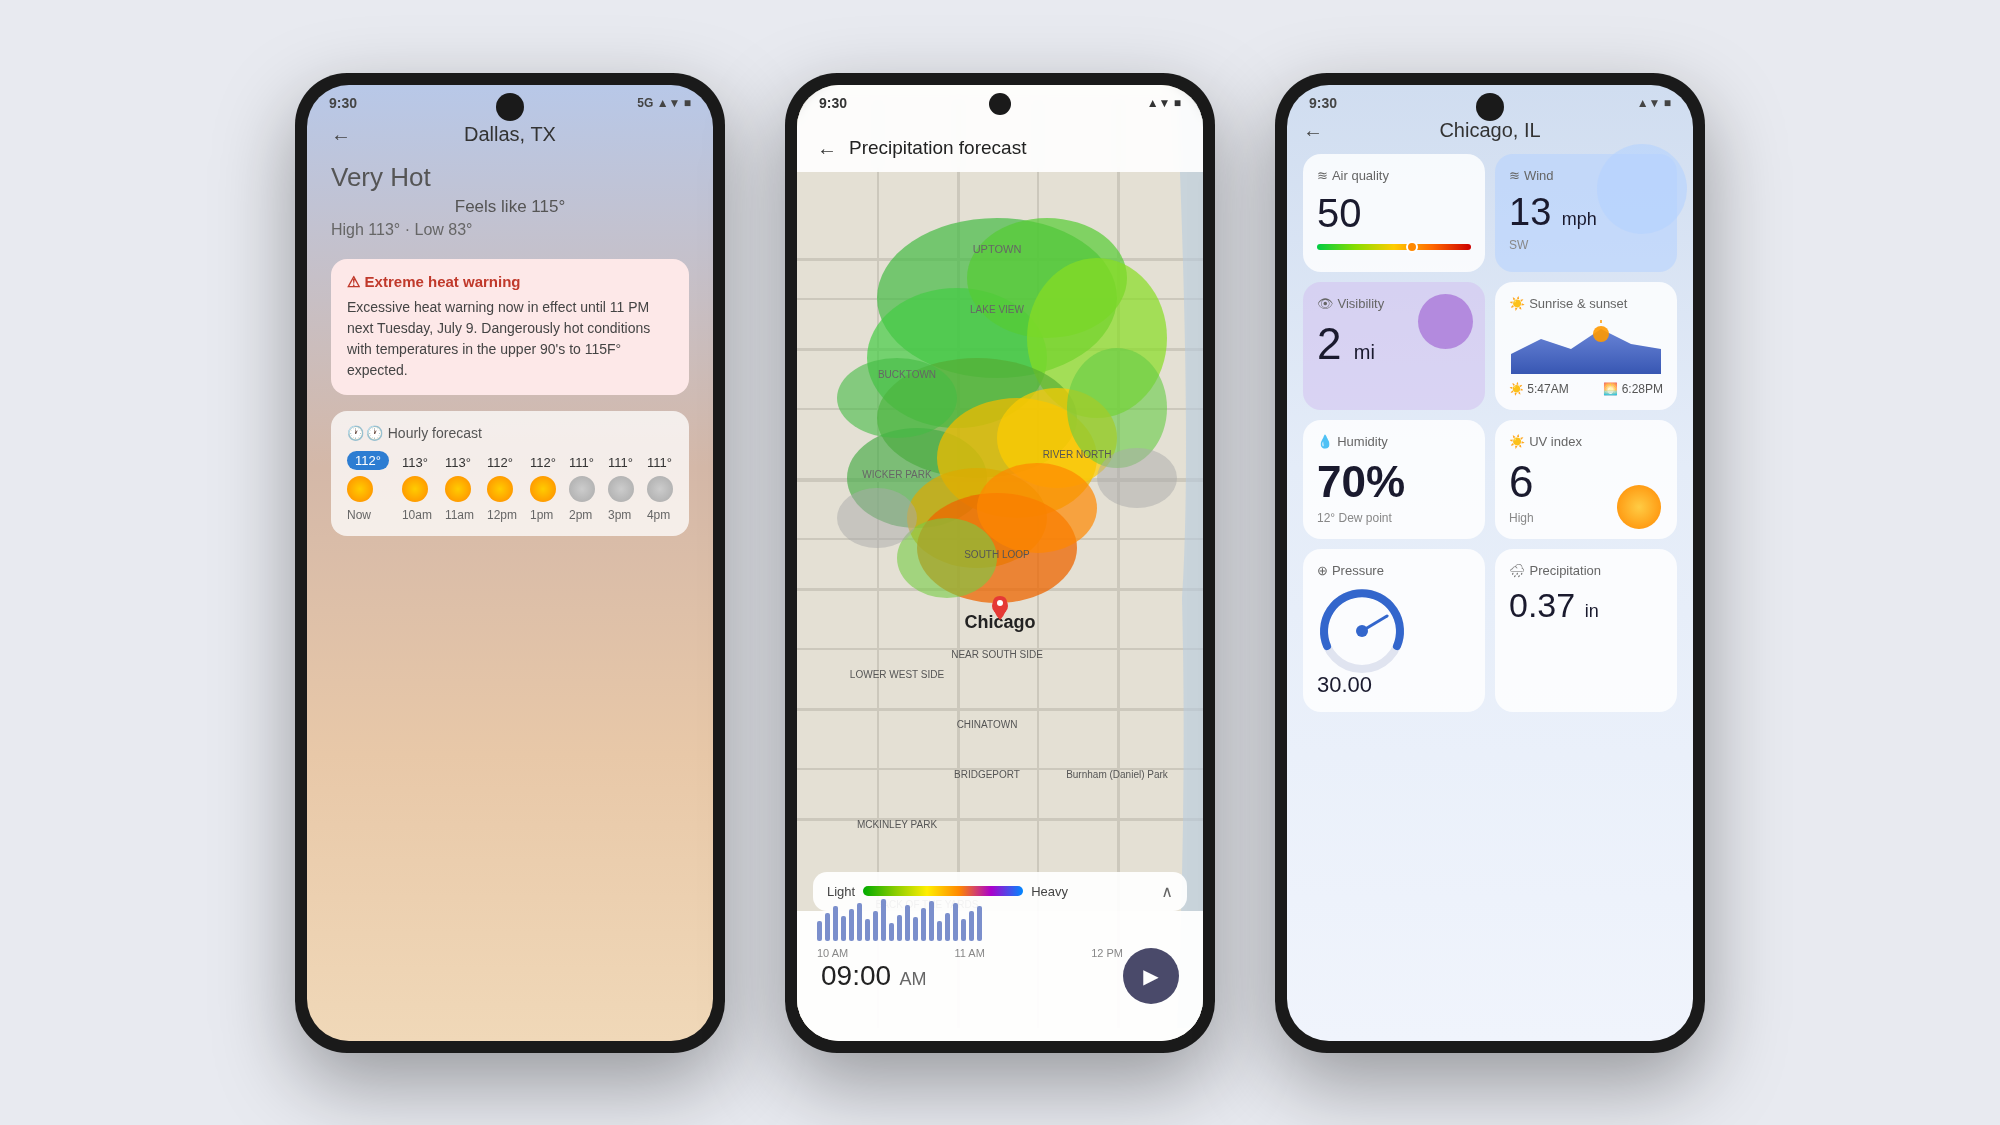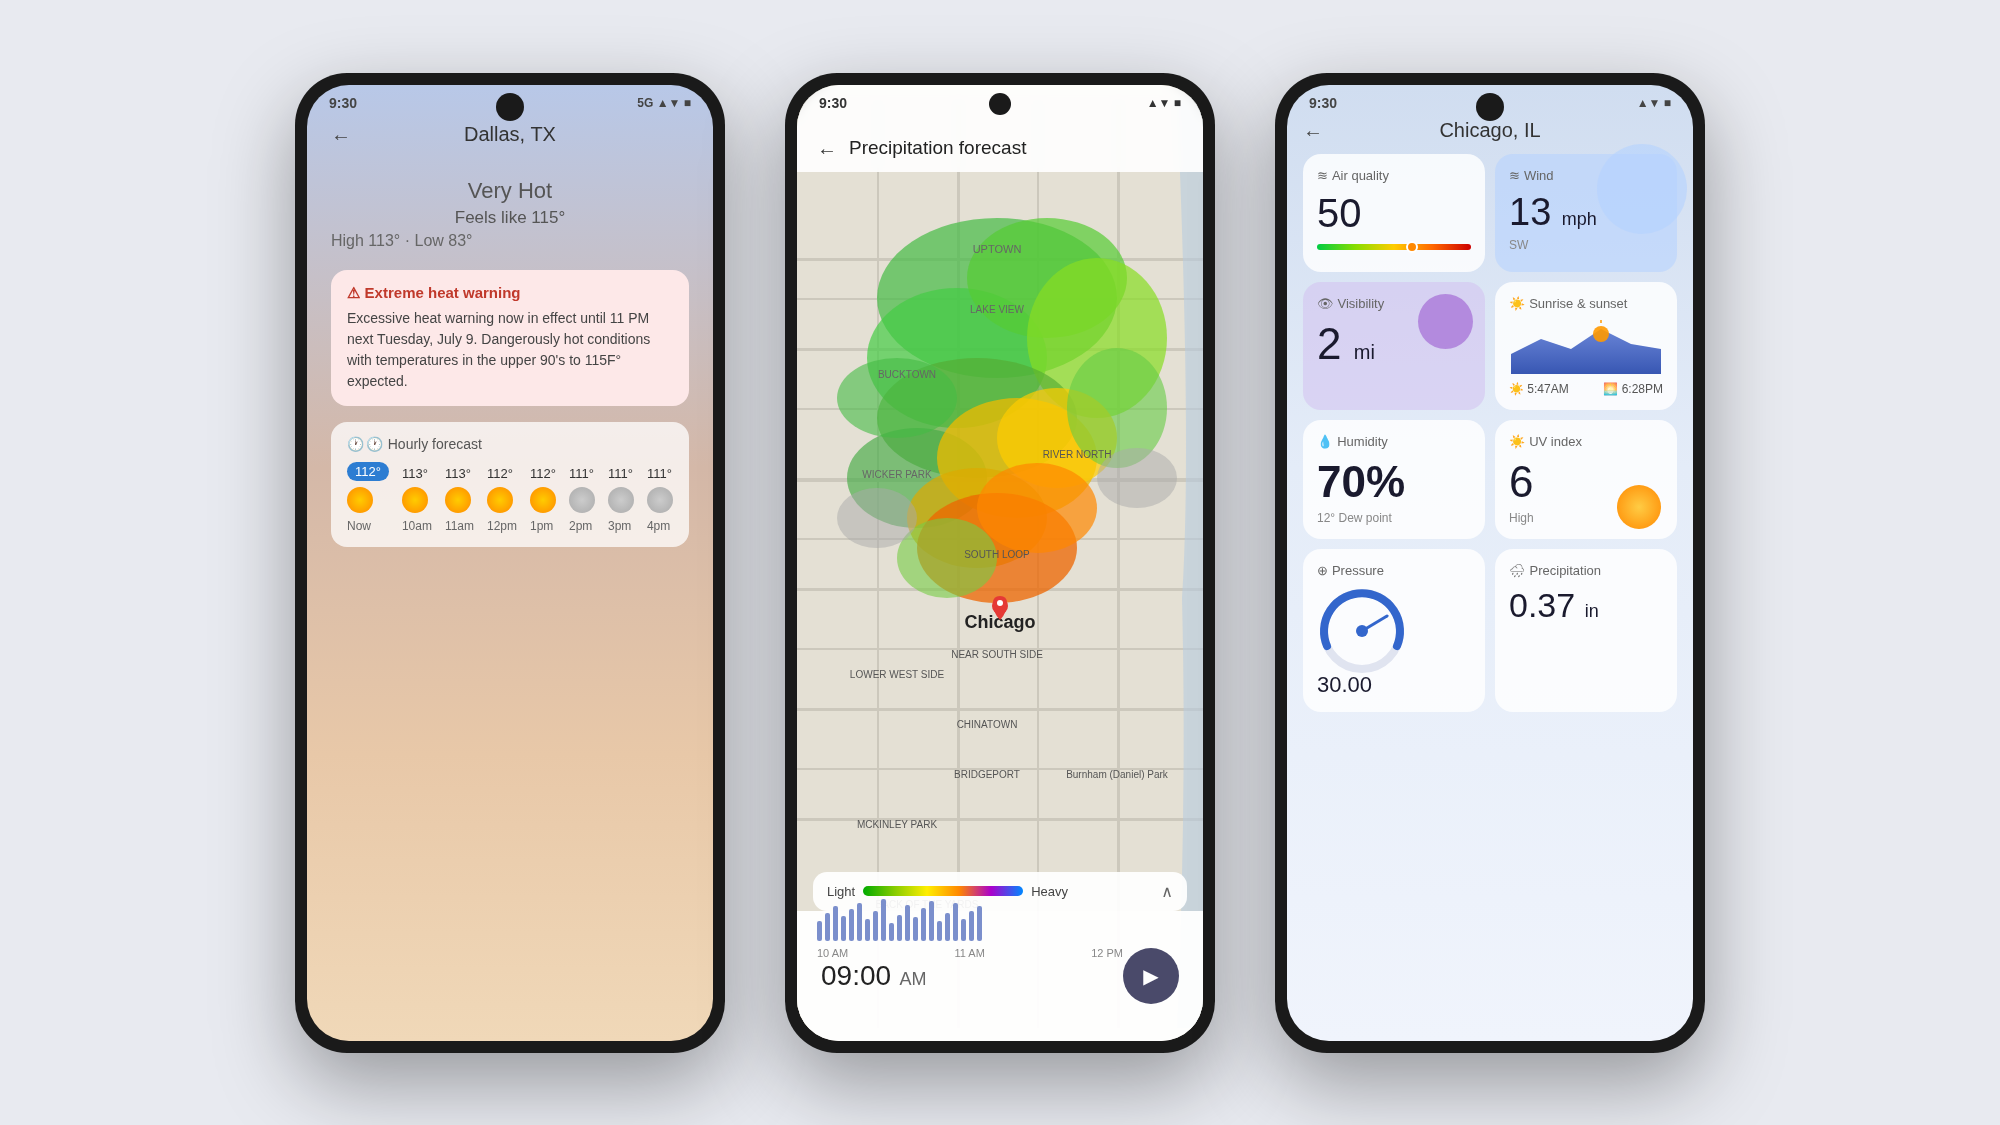--- a/index.html
+++ b/index.html
@@ -77,24 +77,24 @@
       left: 0;
       font-size: 20px;
       color: #444;
     }
     .nav-bar .city-name {
       font-size: 20px;
       font-weight: 500;
       color: #333;
     }
     .condition-label {
-      text-align: center;
-      font-size: 22px;
+      text-align: left;
+      font-size: 26px;
       color: #555;
-      margin-top: 20px;
+      margin-top: 4px;
       font-weight: 400;
     }
     .temp-display {
       display: flex;
       align-items: center;
       justify-content: center;
       margin-top: 4px;
     }
     .temp-big {
       font-size: 110px;

